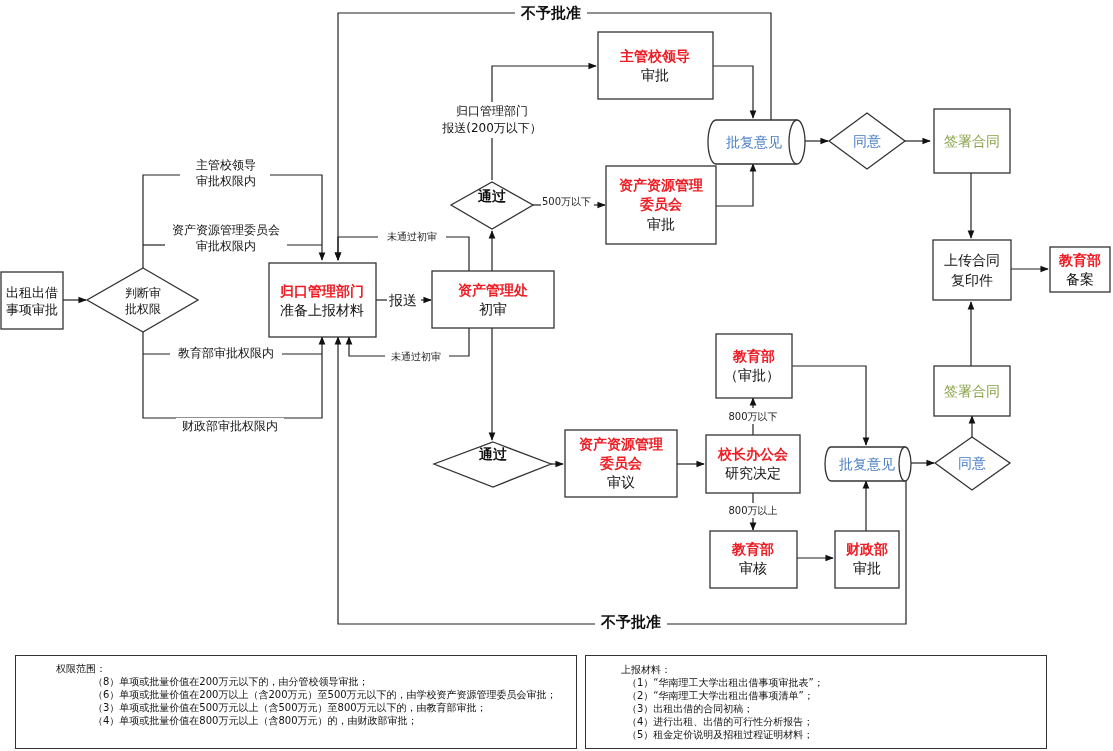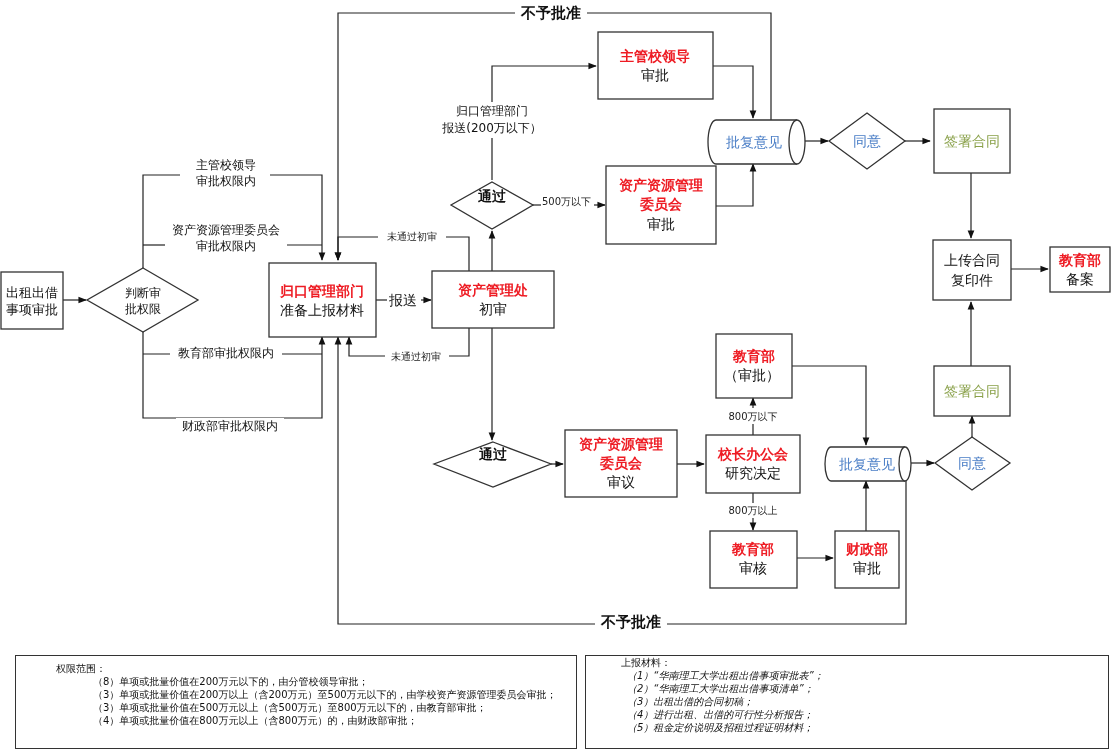--- a/index.html
+++ b/index.html
@@ -13,22 +13,22 @@
   .t-black { fill: #111111; }
   .t-blue { fill: #4a7ec6; }
   .t-green { fill: #8aa14a; }
   .lbl { fill: #111111; font-size: 12px; }
   .lbl-sm { fill: #222222; font-size: 10px; }
   .note { position: absolute; border: 1px solid #333; background: #fff;
           font-size: 10px; line-height: 13px; color: #111; box-sizing: border-box; }
   .note .line { white-space: nowrap; }
   #note-left { left: 15px; top: 655px; width: 562px; height: 94px; padding: 6px 0 0 40px; }
   #note-left .item { padding-left: 37px; }
-  #note-right { left: 585px; top: 655px; width: 524px; height: 94px; padding: 0 0 0 35px; }
-  #note-right .item { padding-left: 6px; font-style: italic; }
+  #note-right { left: 585px; top: 655px; width: 462px; height: 94px; padding: 7px 0 0 35px; }
+  #note-right .item { padding-left: 6px; }
 </style>
 </head>
 <body>
 
 <svg id="diagram" width="1113" height="651" viewBox="0 0 1113 651" xmlns="http://www.w3.org/2000/svg">
   <defs>
     <marker id="arr" viewBox="0 0 10 10" refX="9" refY="5" markerWidth="7" markerHeight="7" orient="auto-start-reverse">
       <path d="M0,1 L10,5 L0,9 z" fill="#111"></path>
     </marker>
   </defs>
@@ -254,21 +254,21 @@
 
   <g class="node">
     <rect x="934" y="366" width="76" height="50"></rect>
     <text class="t-green" font-size="14" text-anchor="middle" x="972" y="396">签署合同</text>
   </g>
 </svg>
 
 <div class="note" id="note-left">
   <div class="line">权限范围：</div>
   <div class="line item">（8）单项或批量价值在200万元以下的，由分管校领导审批；</div>
-  <div class="line item">（3）单项或批量价值在200万以上（含200万元）至500万元以下的，由学校资产资源管理委员会审批；</div>
+  <div class="line item">（6）单项或批量价值在200万以上（含200万元）至500万元以下的，由学校资产资源管理委员会审批；</div>
   <div class="line item">（3）单项或批量价值在500万元以上（含500万元）至800万元以下的，由教育部审批；</div>
   <div class="line item">（4）单项或批量价值在800万元以上（含800万元）的，由财政部审批；</div>
 </div>
 
 <div class="note" id="note-right">
   <div class="line">上报材料：</div>
   <div class="line item">（1）“华南理工大学出租出借事项审批表”；</div>
   <div class="line item">（2）“华南理工大学出租出借事项清单”；</div>
   <div class="line item">（3）出租出借的合同初稿；</div>
   <div class="line item">（4）进行出租、出借的可行性分析报告；</div>

